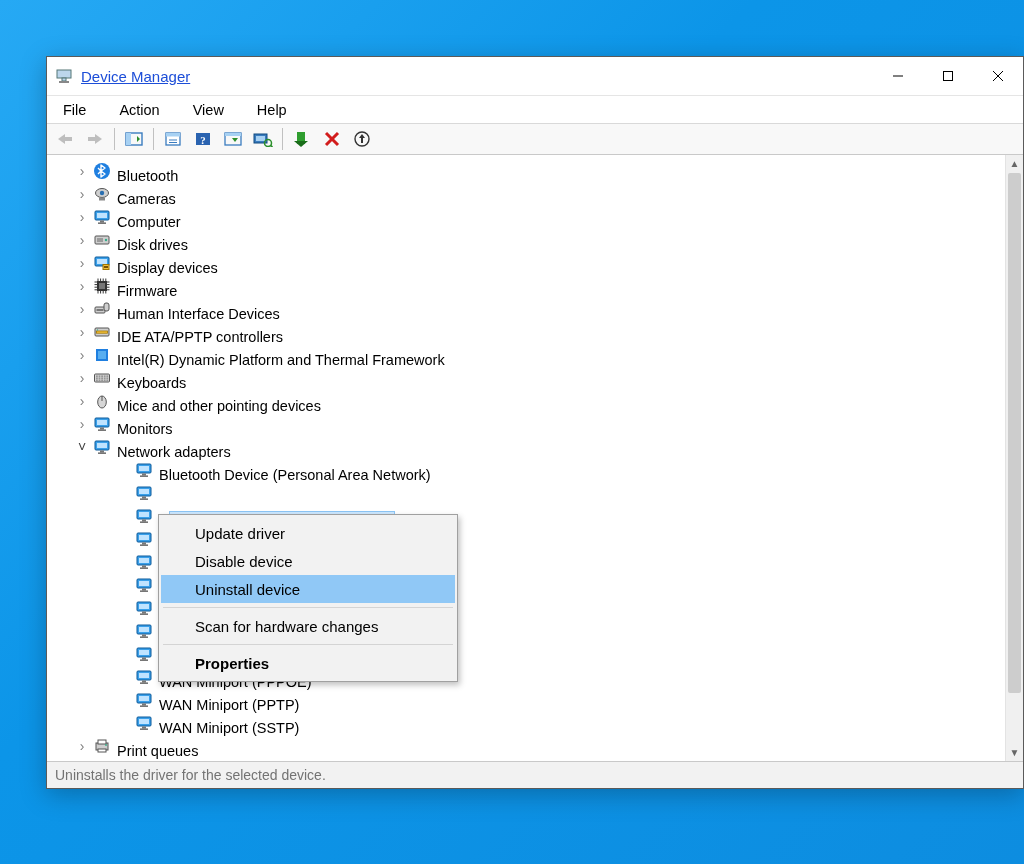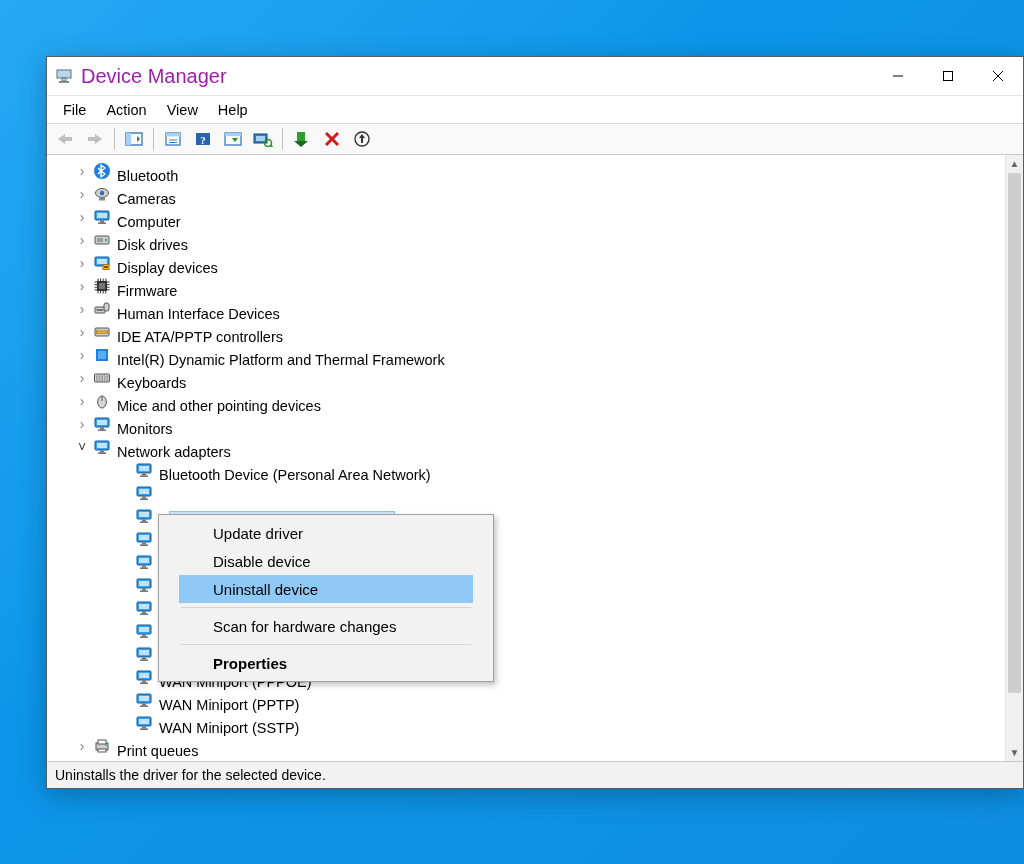--- a/index.html
+++ b/index.html
@@ -36,37 +36,39 @@
     align-items: center;
     border-bottom: 1px solid #e5e5e5;
     padding: 0 0 0 8px;
   }
   .titlebar .app-icon {
     width: 18px; height: 18px;
     margin-right: 8px;
   }
   .titlebar .title {
     flex: 0 0 auto;
-    font-size: 20px;
-    color: #a21caf;
+    font-size: 15px;
+    color: #1d4ed8;
+    text-decoration: underline;
   }
   .titlebar .spacer { flex: 1; }
   .win-btn {
     width: 50px; height: 38px;
     display: flex; align-items: center; justify-content: center;
     color: #000;
   }
 
   
   .menubar {
     height: 27px;
     background: #fff;
     display: flex;
     align-items: center;
     padding: 0 6px;
+    gap: 13px;
   }
   .menubar .menu-item {
     padding: 3px 10px;
     font-size: 14.5px;
     color: #000;
   }
 
   
   .toolbar {
     height: 30px;
@@ -157,21 +159,21 @@
 
   
   .ctx {
     position: absolute;
     left: 158px;
     top: 514px;
     width: 294px;
     background: #f2f2f2;
     border: 1px solid #a0a0a0;
     box-shadow: 2px 3px 6px rgba(0,0,0,.25);
-    padding: 4px 20px;
+    padding: 4px 2px;
     z-index: 50;
   }
   .ctx-item {
     height: 28px;
     display: flex;
     align-items: center;
     padding: 0 14px 0 34px;
     font-size: 15px;
     color: #000;
   }
@@ -185,21 +187,21 @@
 
   
   .statusbar {
     height: 26px;
     border-top: 1px solid #c9c9c9;
     background: #f2f2f2;
     display: flex;
     align-items: center;
     padding: 0 8px;
     font-size: 14px;
-    color: #000000;
+    color: #737373;
   }
 </style>
 </head>
 <body>
 
 <div class="window">
 
   <div class="titlebar">
     <svg class="app-icon" viewBox="0 0 18 18">
       <rect x="2" y="3" width="14" height="8" fill="#bcd6ec" stroke="#577" stroke-width="1"></rect>

